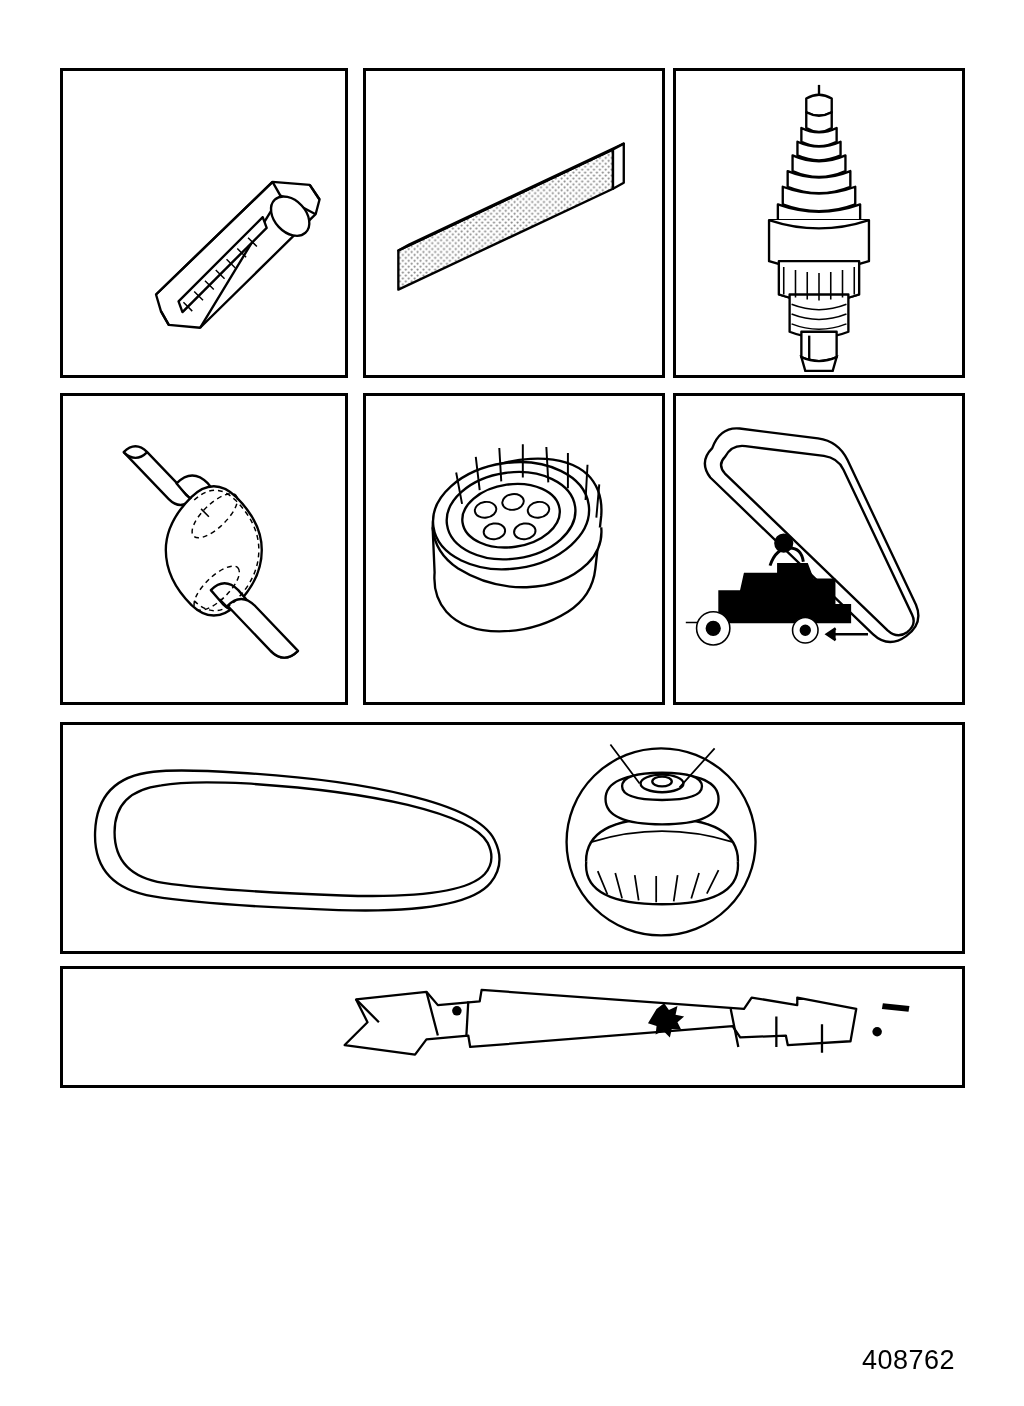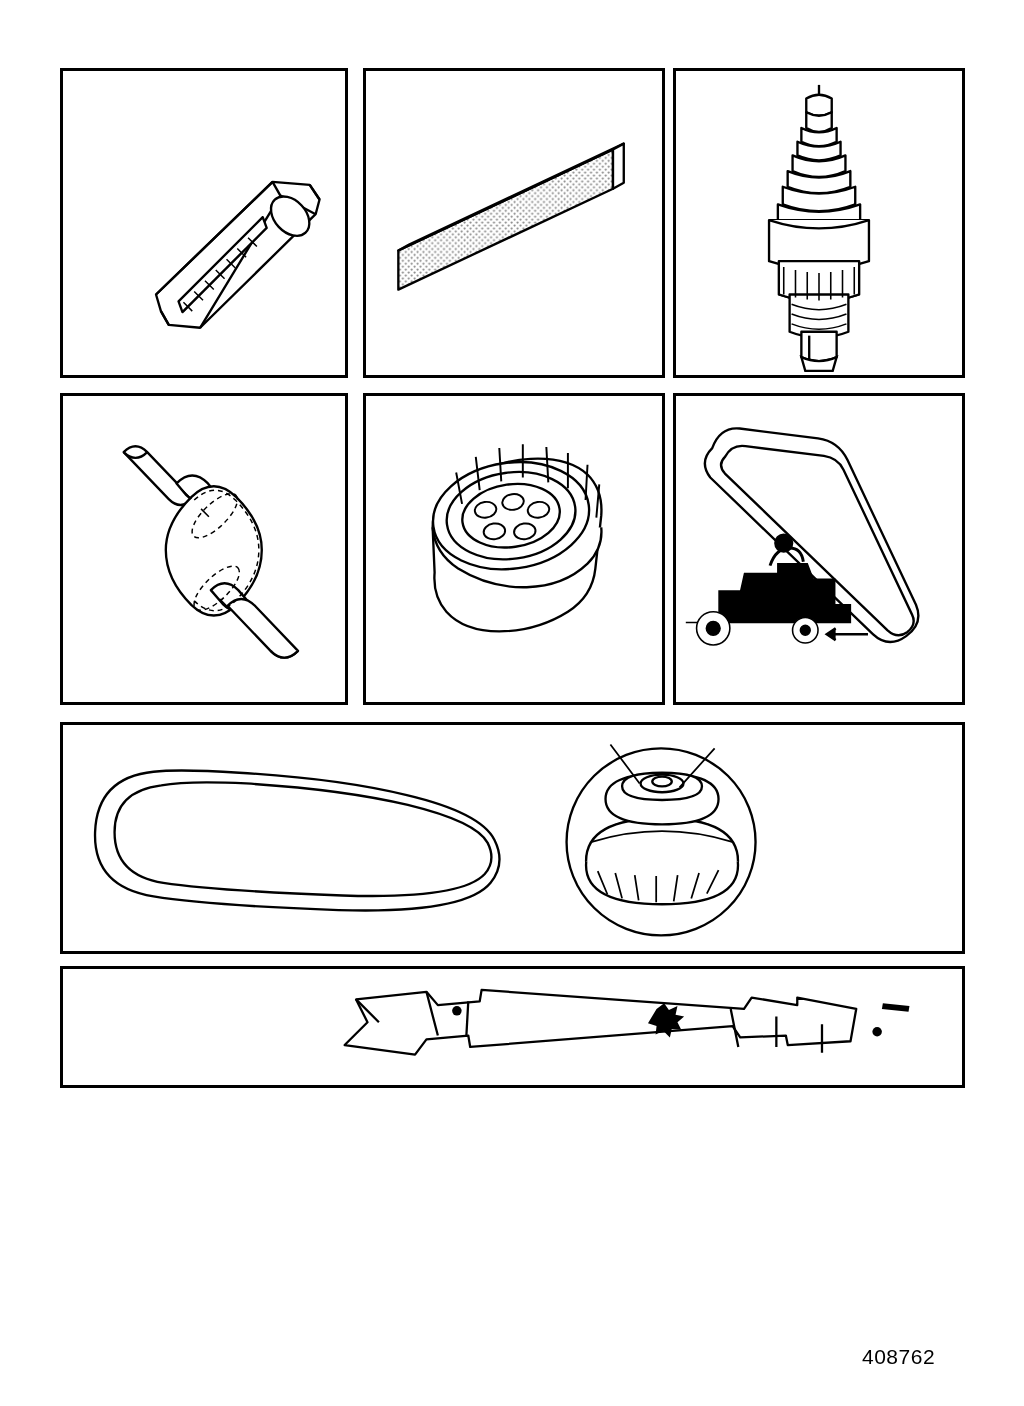--- a/index.html
+++ b/index.html
@@ -56,21 +56,21 @@
 
   .label-air-filter  { left: 117px; top: 335px; }
   .label-pre-filter  { left: 434px; top: 335px; }
   .label-fuel-filter { left: 120px; top: 662px; }
   .label-oil-filter  { left: 437px; top: 662px; }
 
   #drawing-number {
     position: absolute;
     left: 862px;
     top: 1345px;
-    font-size: 21px;
+    font-size: 27px;
     letter-spacing: 0.5px;
   }
 </style>
 </head>
 <body>
 
 <div class="sheet">
 
   <div class="cell" id="cell-air-filter">
     <svg class="art" viewBox="0 0 288 310">

